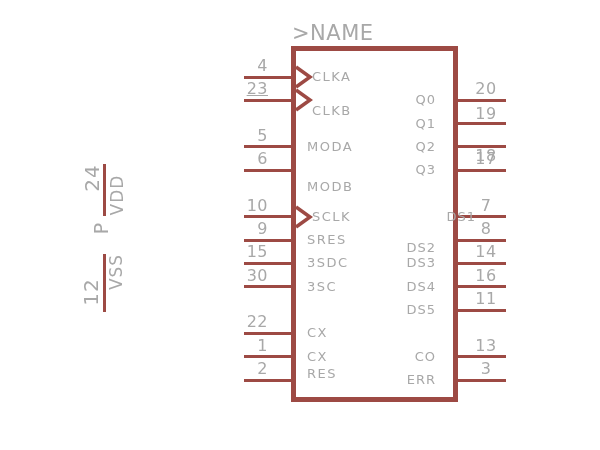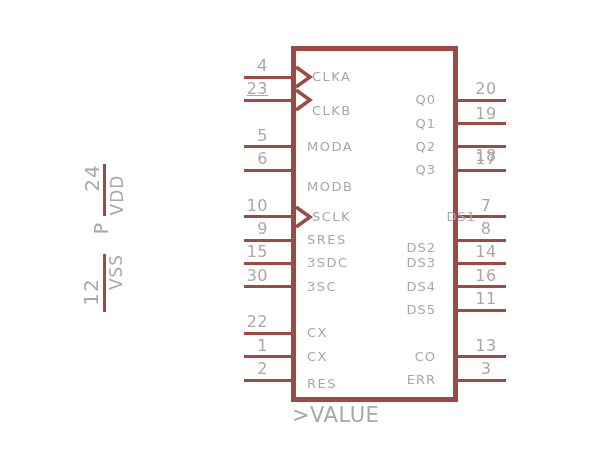--- a/index.html
+++ b/index.html
@@ -48,21 +48,21 @@
   .power-designator{font-size:19px;letter-spacing:1px;}
   .power-number{font-size:20px;letter-spacing:1px;}
   .power-name{font-size:17px;letter-spacing:1px;}
 </style>
 </head>
 <body>
 
 <div class="canvas">
 
   <div class="ic-box"></div>
-  <div class="value-label">&gt;VALUE</div>
+  <div class="name-label">&gt;NAME</div>
 
   <div id="left-pins">
       <div class="pin-line" style="top: 75.5px; left: 244px; width: 52px;"></div>
       <div class="pin-number left" style="top: 56px;">4</div>
       <div class="pin-name left" style="top: 65px; left: 312px;">CLKA</div>
       <svg width="18" height="24" viewBox="0 0 18 24" class="clock-icon" style="top: 65px;">
         <path d="M1 2 L15 12 L1 22" fill="none" stroke="#9d4a44" stroke-width="3.5"></path>
       </svg>
       <div class="pin-line" style="top: 98.81px; left: 244px; width: 52px;"></div>
       <div class="pin-number left" style="top: 79.31px; text-decoration: underline;">23</div>
@@ -92,21 +92,21 @@
       <div class="pin-number left" style="top: 265.79px;">30</div>
       <div class="pin-name left" style="top: 274.79px;">3SC</div>
       <div class="pin-line" style="top: 331.91px; left: 244px; width: 52px;"></div>
       <div class="pin-number left" style="top: 312.41px;">22</div>
       <div class="pin-name left" style="top: 321.41px;">CX</div>
       <div class="pin-line" style="top: 355.22px; left: 244px; width: 52px;"></div>
       <div class="pin-number left" style="top: 335.72px;">1</div>
       <div class="pin-name left" style="top: 344.72px;">CX</div>
       <div class="pin-line" style="top: 378.53px; left: 244px; width: 52px;"></div>
       <div class="pin-number left" style="top: 359.03px;">2</div>
-      <div class="pin-name left" style="top: 372px;">RES</div>
+      <div class="pin-name left" style="top: 362px;">RES</div>
     </div>
   <div id="right-pins">
       <div class="pin-line" style="top: 98.81px; left: 456px; width: 50px;"></div>
       <div class="pin-number right" style="top: 79.31px;">20</div>
       <div class="pin-name right" style="top: 88.31px;">Q0</div>
       <div class="pin-line" style="top: 122.12px; left: 456px; width: 50px;"></div>
       <div class="pin-number right" style="top: 104px;">19</div>
       <div class="pin-name right" style="top: 111.62px;">Q1</div>
       <div class="pin-line" style="top: 145.43px; left: 456px; width: 50px;"></div>
       <div class="pin-number right" style="top: 125.93px; margin-top: 20px;">18</div>

